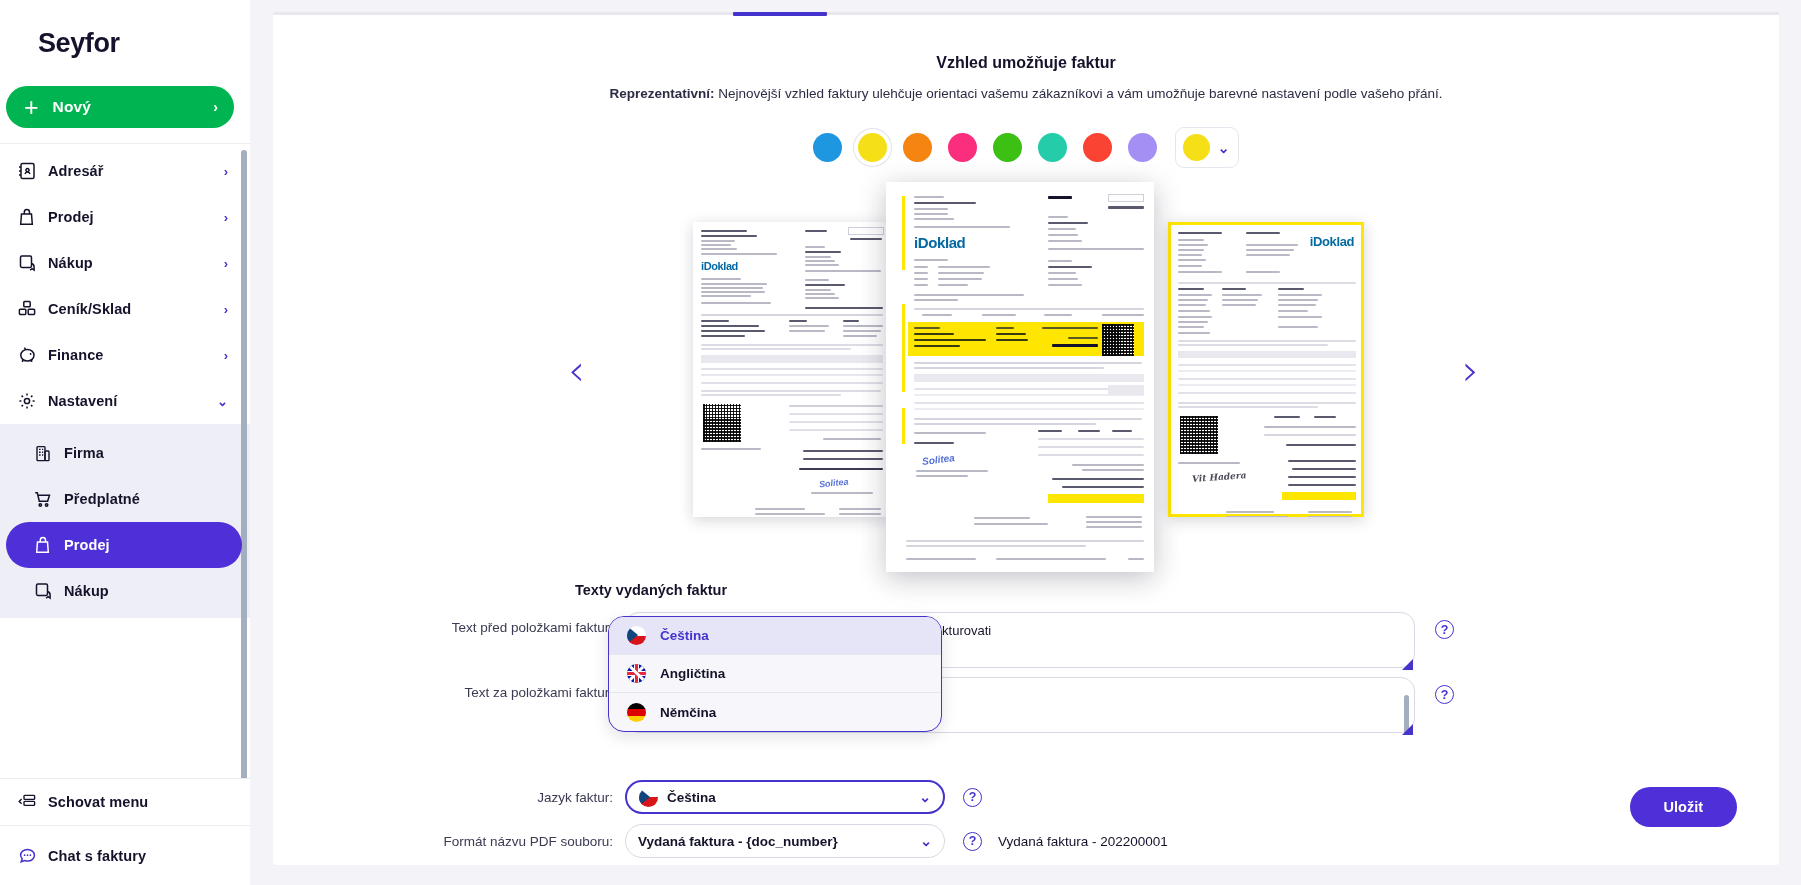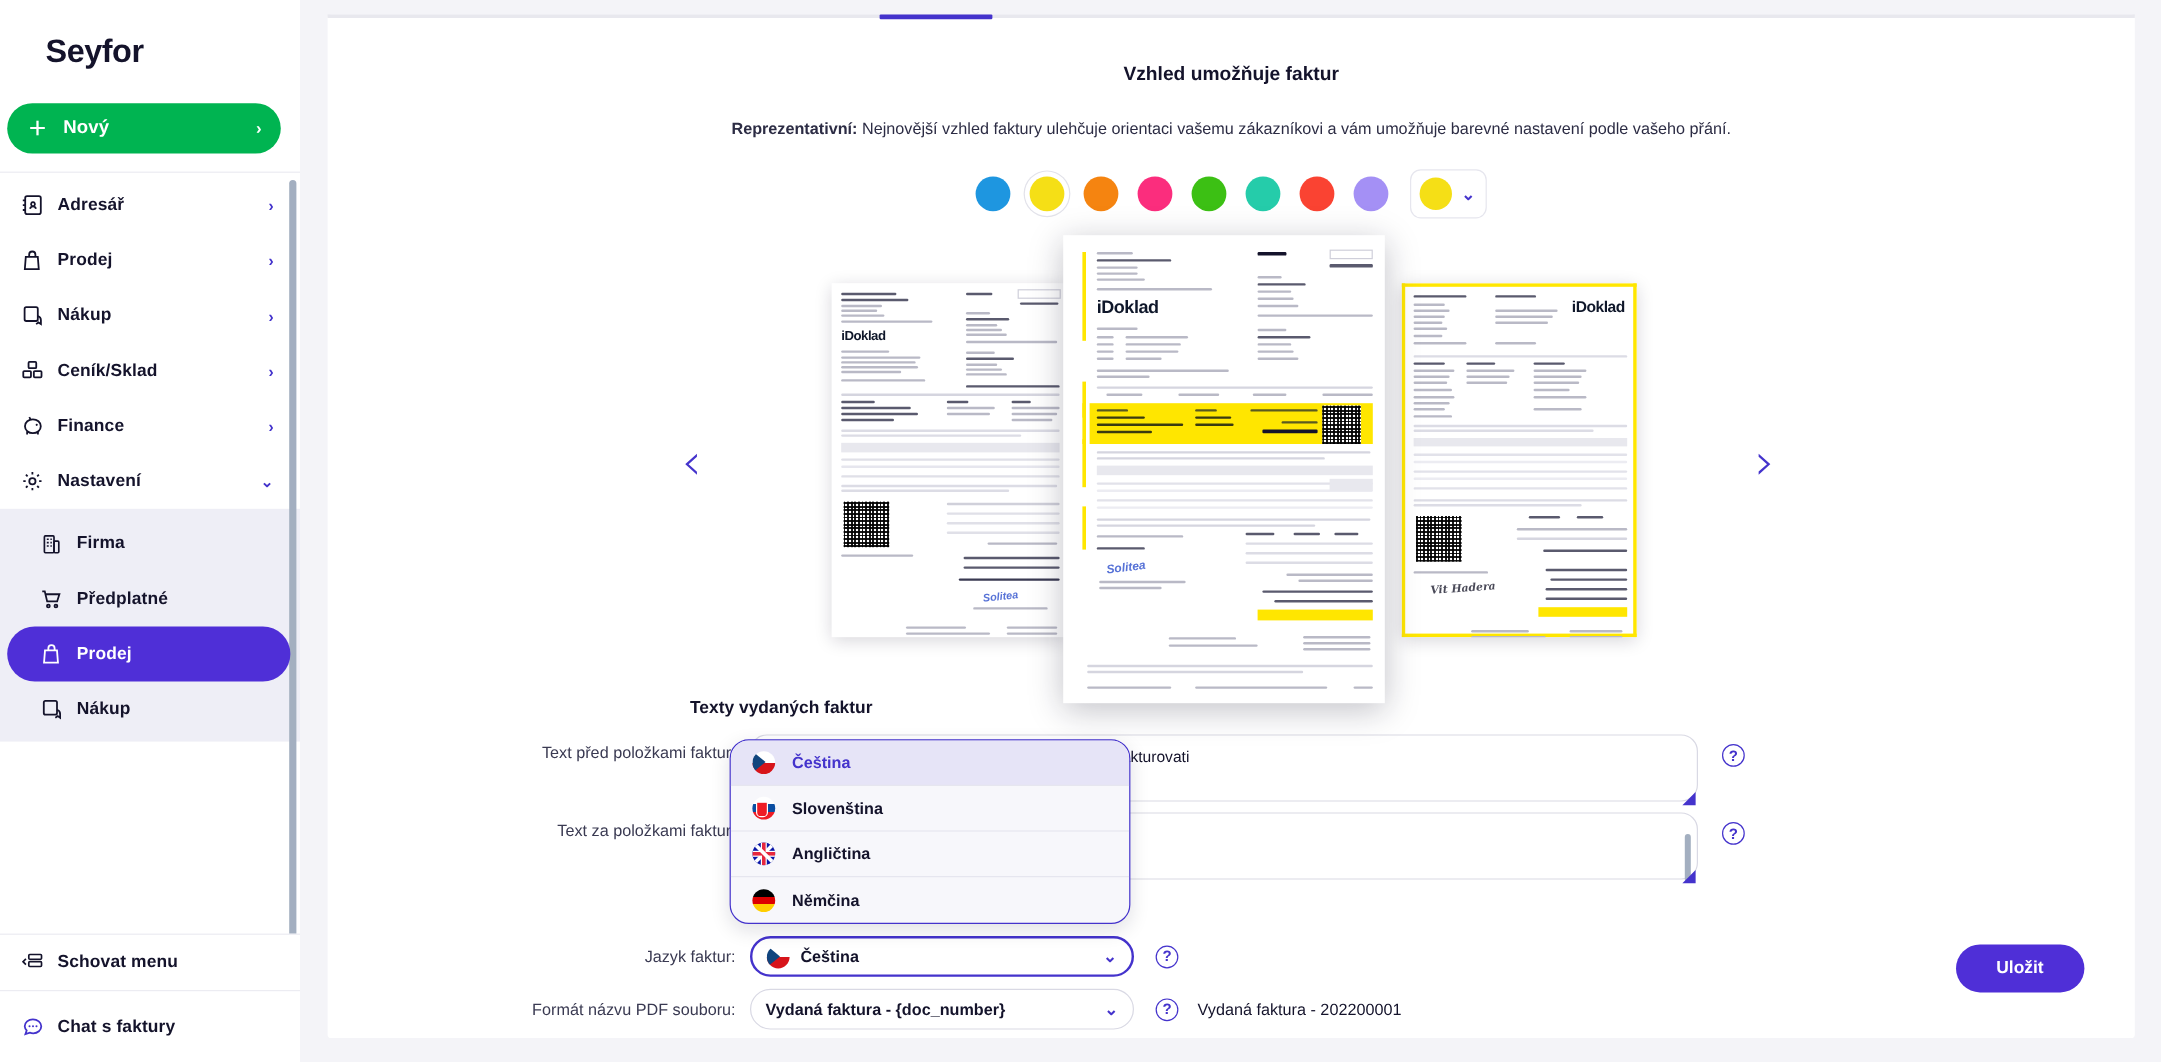--- a/index.html
+++ b/index.html
@@ -73,21 +73,21 @@
   }
   .tab-active-bar {
     position:absolute; top:0; left:460px; width: 94px; height: 4px;
     background:#4433cc; border-radius: 1px;
   }
   .sec-title {
     text-align:center; font-size: 16px; font-weight: 800; color:#14132b;
     margin-top: 42px;
   }
   .sec-sub {
-    text-align:center; font-size: 13.5px; color:#2c2c44; margin-top: 28px;
+    text-align:center; font-size: 13.5px; color:#2c2c44; margin-top: 14px;
   }
   .sec-sub b { font-weight: 800; }
 
   
   .swatch-row {
     display:flex; justify-content:center; align-items:center; gap: 16px; margin-top: 26px;
   }
   .swatch {
     width: 29px; height: 29px; border-radius: 50%; cursor:pointer;
   }
@@ -211,21 +211,21 @@
     position:absolute; right: 42px; bottom: 38px;
     background:#4f2fd7; color:#fff; border:none; border-radius: 22px;
     height: 40px; padding: 0 34px; font-size: 14.5px; font-weight: 800;
     cursor:pointer; font-family:"Liberation Sans", sans-serif;
   }
 
   
   .mini { width:100%; height:100%; position:relative; font-size:2px; }
   .mini .ln { position:absolute; background:#b9b9c6; height:1.6px; border-radius:1px; }
   .mini .lnd { position:absolute; background:#5a5a6e; height:2px; border-radius:1px; }
-  .mini .logo { position:absolute; font-weight:800; color:#0f172a; letter-spacing:-.4px; }
+  .mini .logo { position:absolute; font-weight:800; color:#0369a1; letter-spacing:-.4px; }
   .mini .qr { position:absolute; background:
       repeating-linear-gradient(0deg,#1a1a1a 0 1.5px, #fff 1.5px 3px),
       repeating-linear-gradient(90deg,#1a1a1a 0 1.5px, #fff 1.5px 3px);
       background-blend-mode: multiply; }
   .mini .sig { position:absolute; color:#3a5ad0; font-style:italic; font-weight:700; opacity:.85;}
   .mini .box { position:absolute; border:1px solid #cfcfda; }
   .yellow { background:#ffe600; }
   .ltgrey { background:#e8e8ee; }
   .leftbar { position:absolute; width:3px; }
 </style>
@@ -740,24 +740,20 @@
 
     </div>
   </div>
 
   <div class="dropdown">
     <div class="dd-item sel-item">
       <span class="flag flag-cz"></span>
       <span>Čeština</span>
     </div>
     <div class="dd-item">
-      <span class="flag flag-sk"></span>
-      <span>Slovenština</span>
-    </div>
-    <div class="dd-item">
       <span class="flag flag-gb">
           <i></i>
           <u></u>
         </span>
       <span>Angličtina</span>
     </div>
     <div class="dd-item">
       <span class="flag flag-de"></span>
       <span>Němčina</span>
     </div>

